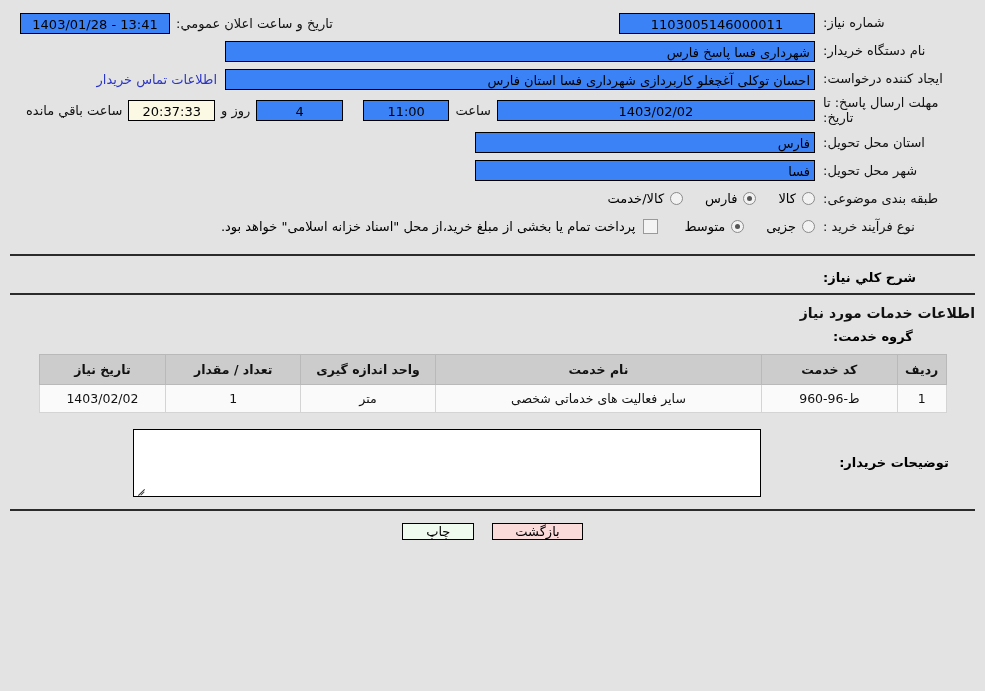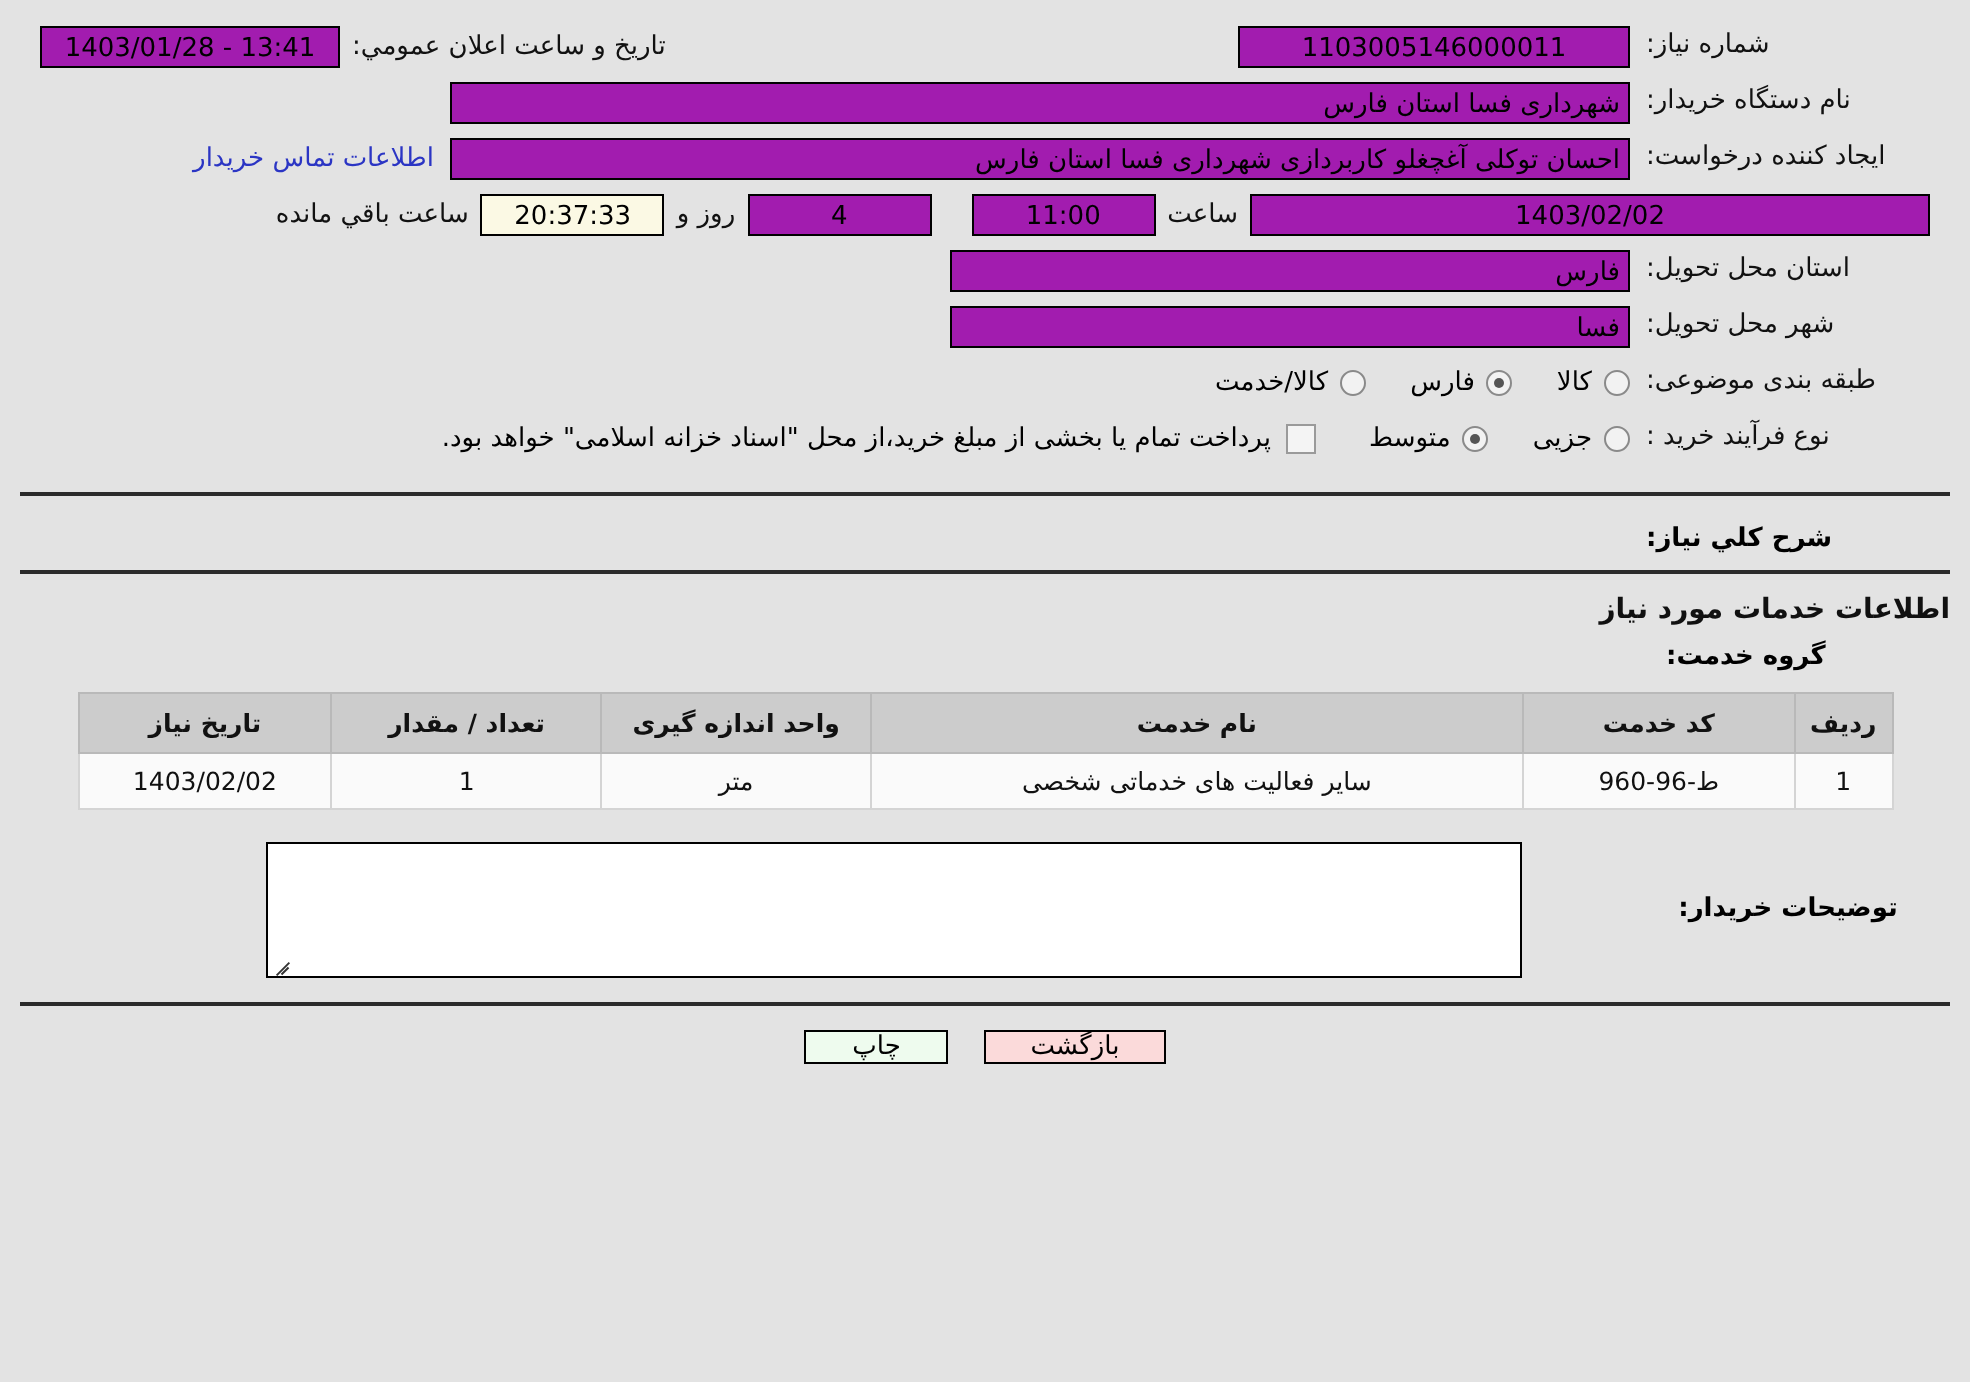--- a/index.html
+++ b/index.html
@@ -62,21 +62,21 @@
     font-size: 13px;
     color: #111;
     flex: 0 0 auto;
     box-sizing: border-box;
     line-height: 1.35;
   }
   .lbl.two-line { line-height: 1.15; }
 
   .fld {
     border: 1px solid #000;
-    background: #a21caf;
+    background: #3b82f6;
     height: 21px;
     line-height: 21px;
     box-sizing: border-box;
     padding: 0 4px;
     font-size: 13px;
     overflow: hidden;
     white-space: nowrap;
   }
   .fld.center { text-align: center; }
   .fld.right  { text-align: right; }
@@ -349,30 +349,31 @@
     <div class="row">
       <span class="lbl">شماره نیاز:</span>
       <div class="fld w-num center">1103005146000011</div>
       <span style="flex:1 1 auto"></span>
       <span class="inline-txt">تاریخ و ساعت اعلان عمومي:</span>
       <div class="fld w-date center">13:41 - 1403/01/28</div>
     </div>
 
     <div class="row">
       <span class="lbl">نام دستگاه خریدار:</span>
-      <div class="fld w-wide right">شهرداری فسا استان فارس</div>
+      <div class="fld w-wide right">شهرداری فسا پاسخ فارس</div>
     </div>
 
     <div class="row">
       <span class="lbl">ایجاد کننده درخواست:</span>
       <div class="fld w-wide right">احسان توکلی آغچغلو کاربردازی شهرداری فسا استان فارس</div>
       <span class="link">اطلاعات تماس خریدار</span>
     </div>
 
     <div class="row">
+      <span class="lbl two-line">مهلت ارسال پاسخ: تا تاریخ:</span>
       <div class="fld w-prov center">1403/02/02</div>
       <span class="inline-txt">ساعت</span>
       <div class="fld w-time center">11:00</div>
       <span class="inline-txt" style="padding:0 14px 0 6px"></span>
       <div class="fld w-days center">4</div>
       <span class="inline-txt">روز و</span>
       <div class="fld w-timer">20:37:33</div>
       <span class="inline-txt">ساعت باقي مانده</span>
     </div>
 

